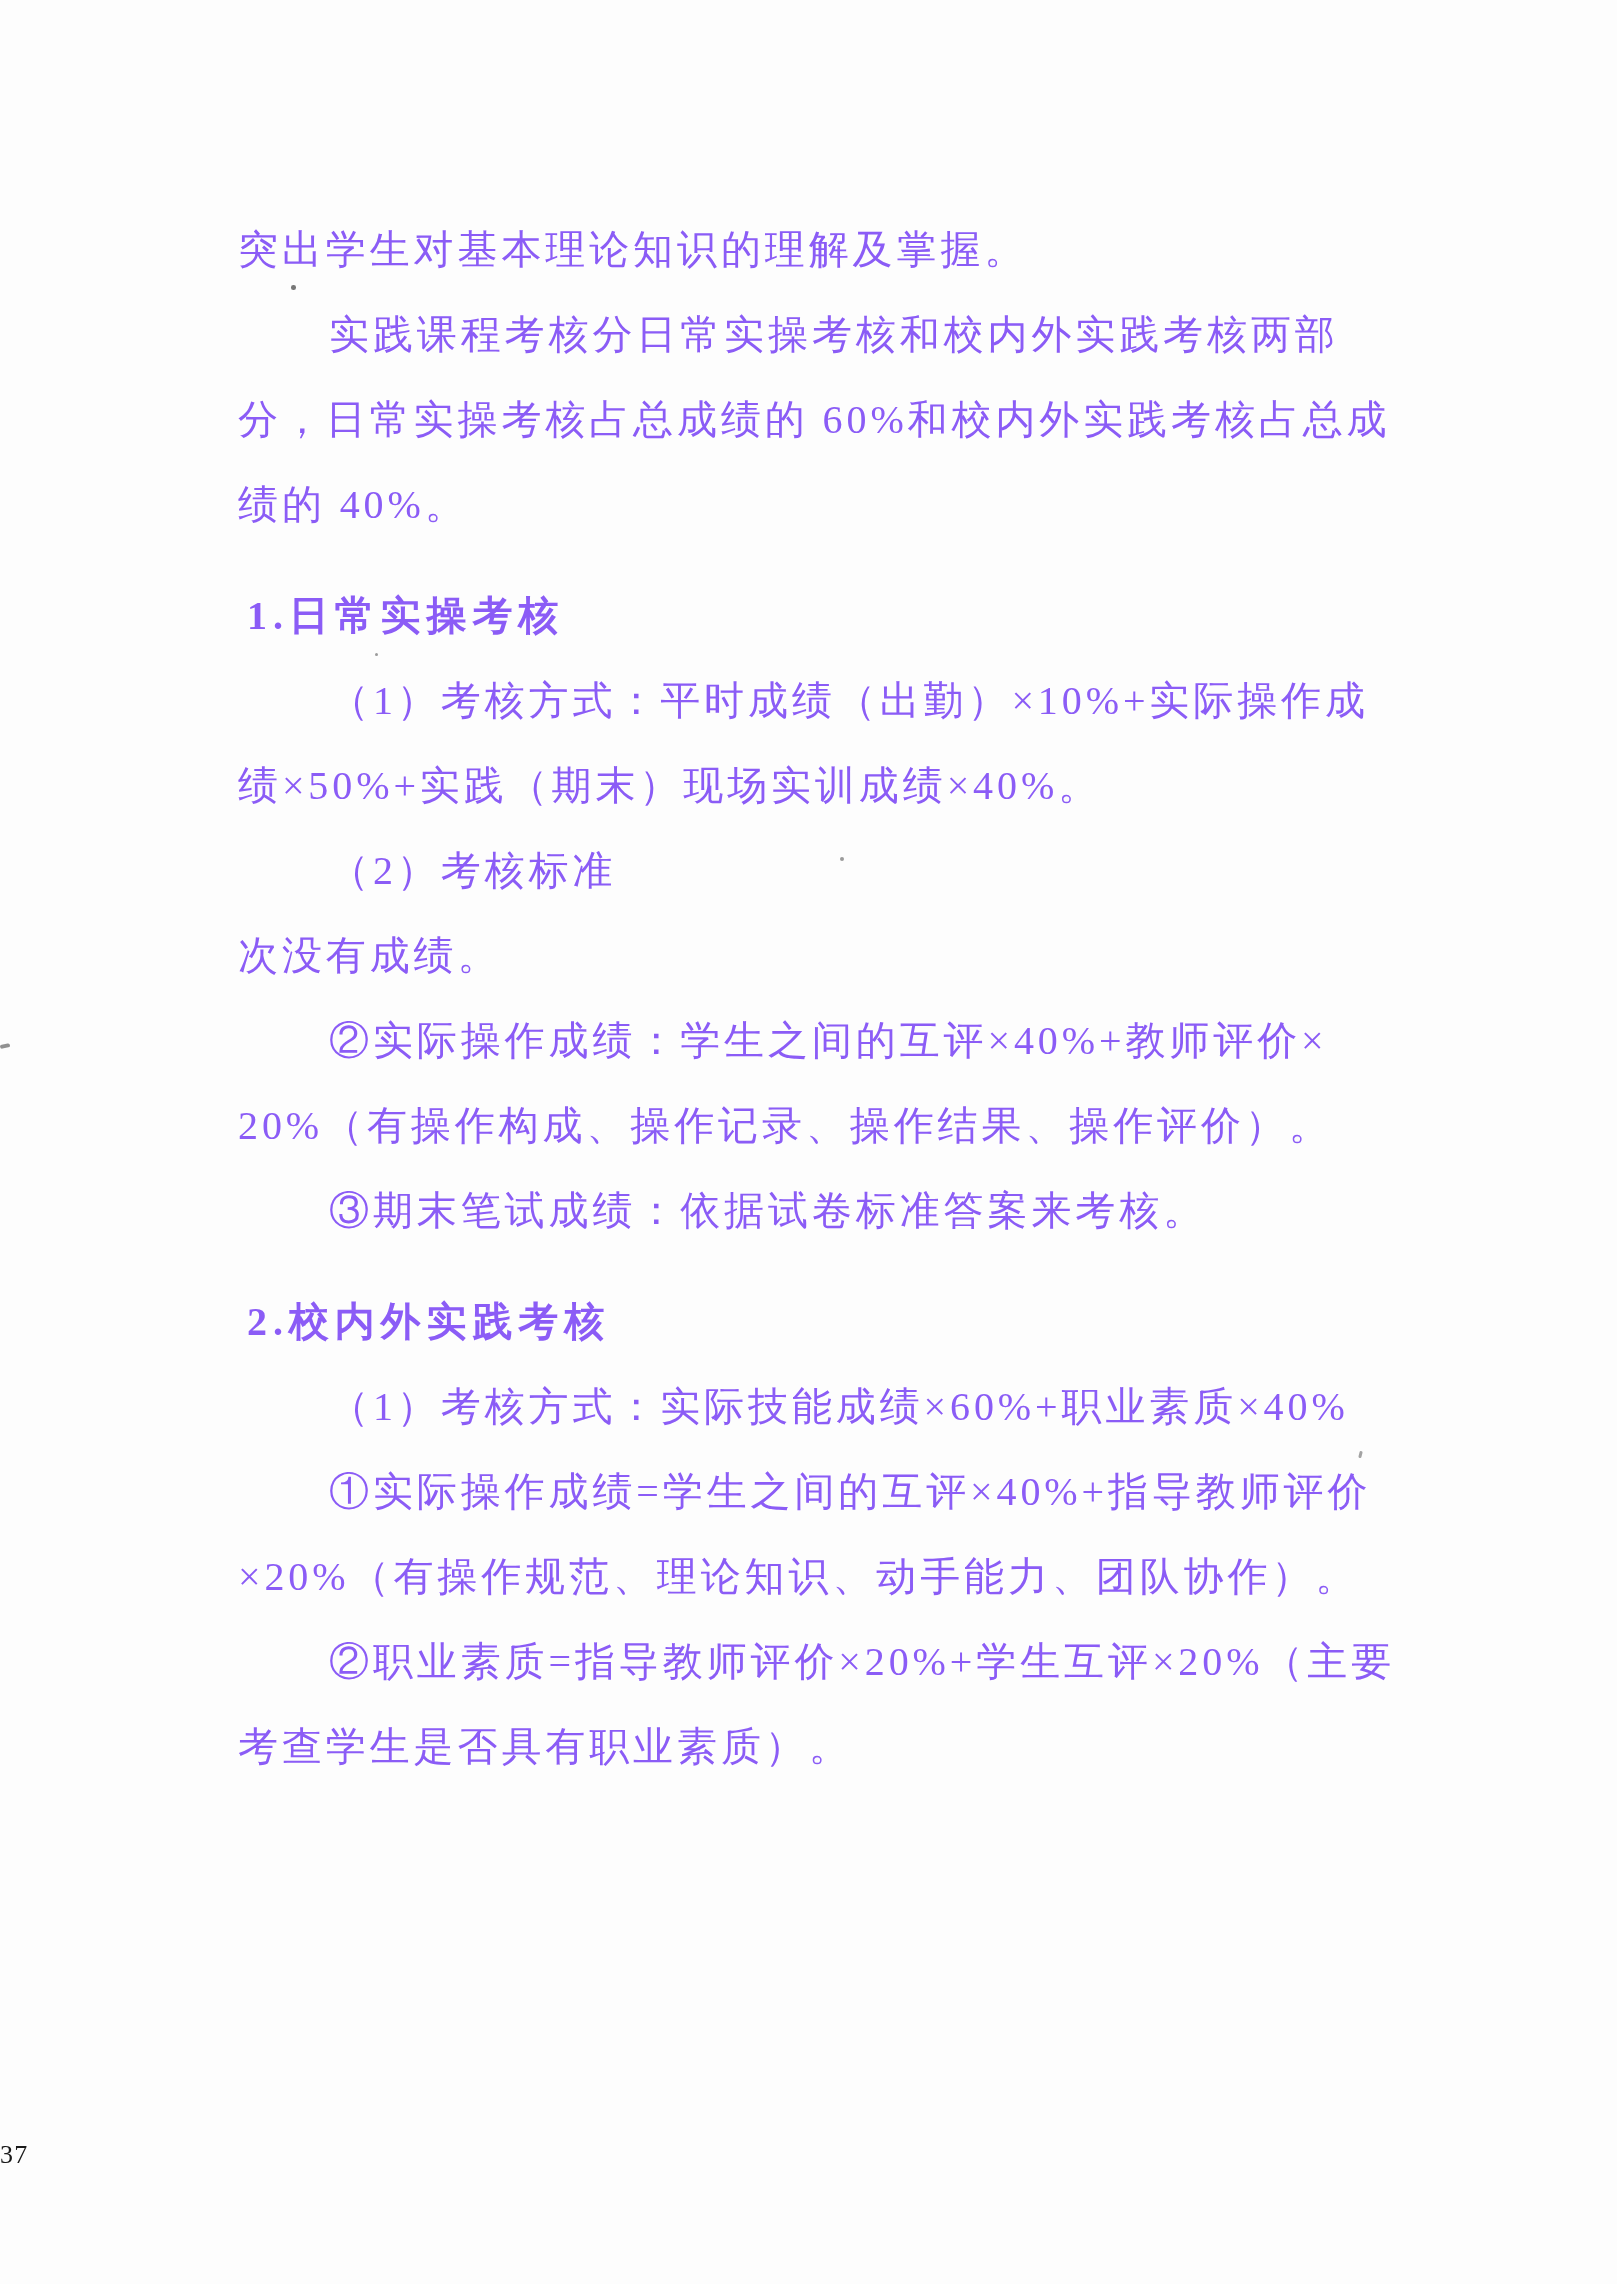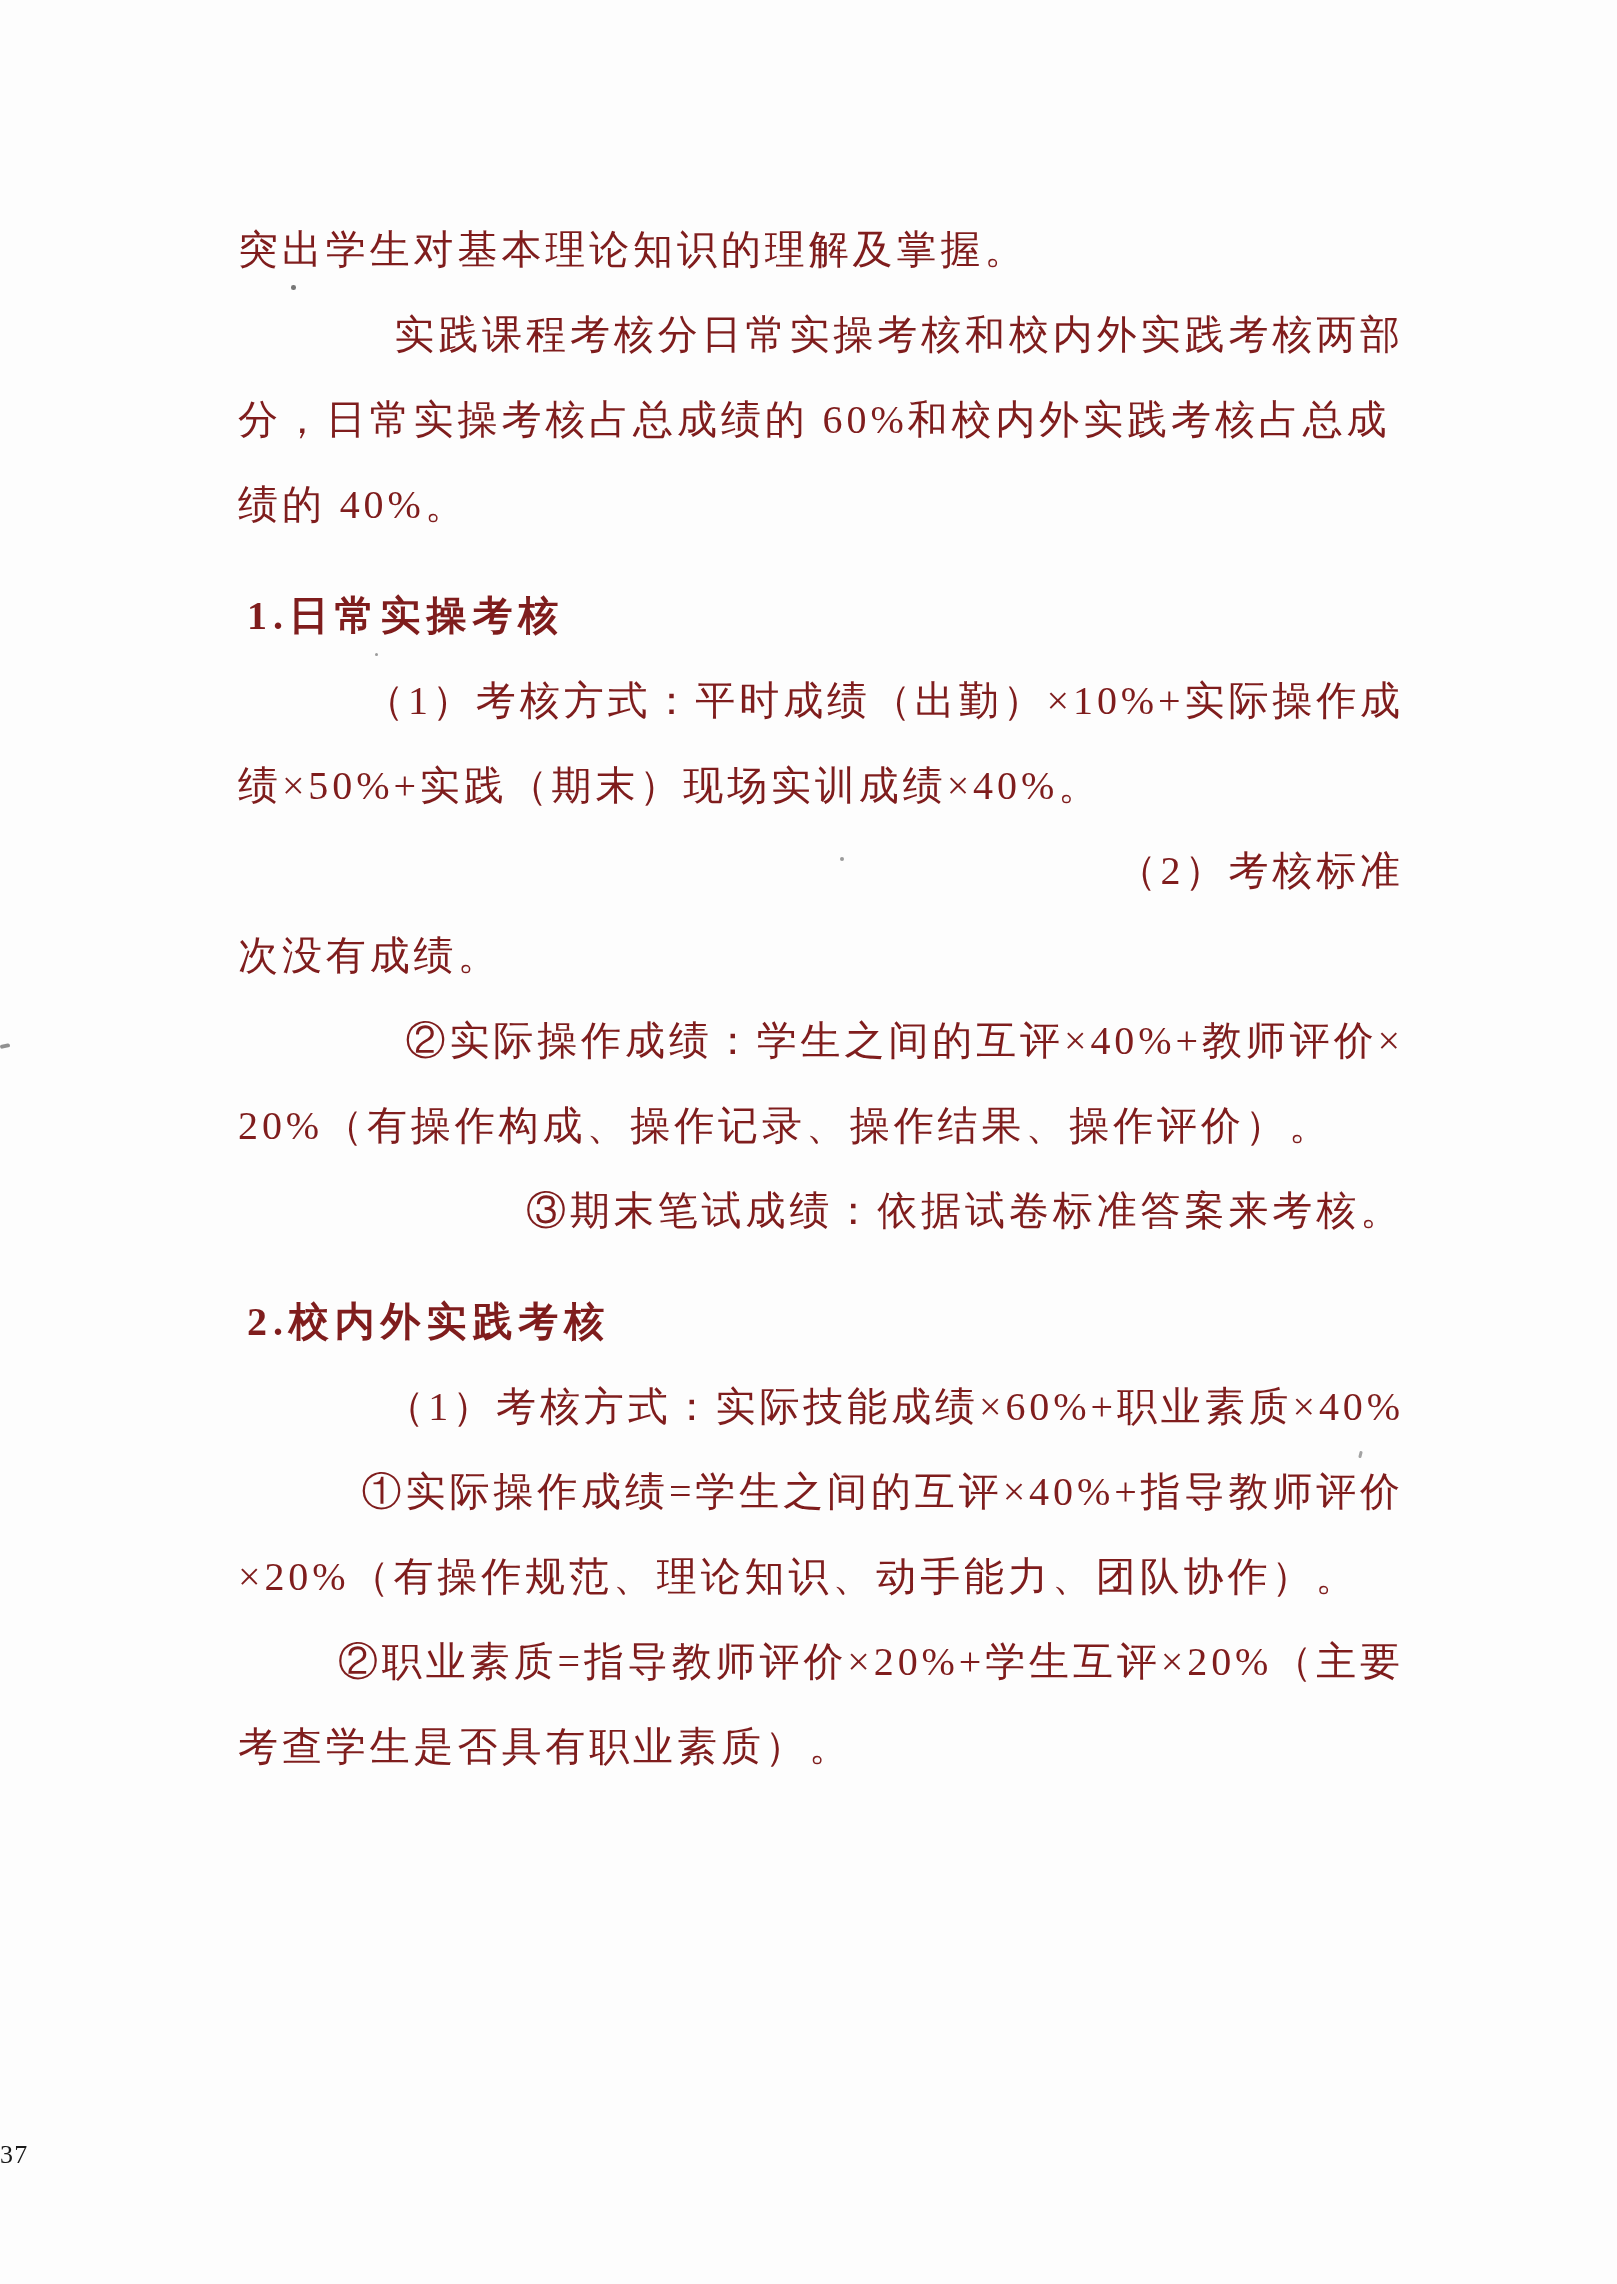--- a/index.html
+++ b/index.html
@@ -20,25 +20,24 @@
     position: absolute;
     left: 238px;
     top: 207px;
     width: 1166px;
   }
   .line {
     font-size: 40px;
     line-height: 85px;
     letter-spacing: 3.9px;
     white-space: pre;
-    color: #7f1d1d;
+    color: #8b5cf6;
   }
   .line.indented {
     padding-left: 91px;
-    text-align: right;
   }
   .line.heading {
     font-weight: bold;
     margin-top: 26px;
     padding-left: 9px;
     letter-spacing: 5.9px;
   }
   .page-number {
     position: absolute;
     top: 2141px;

